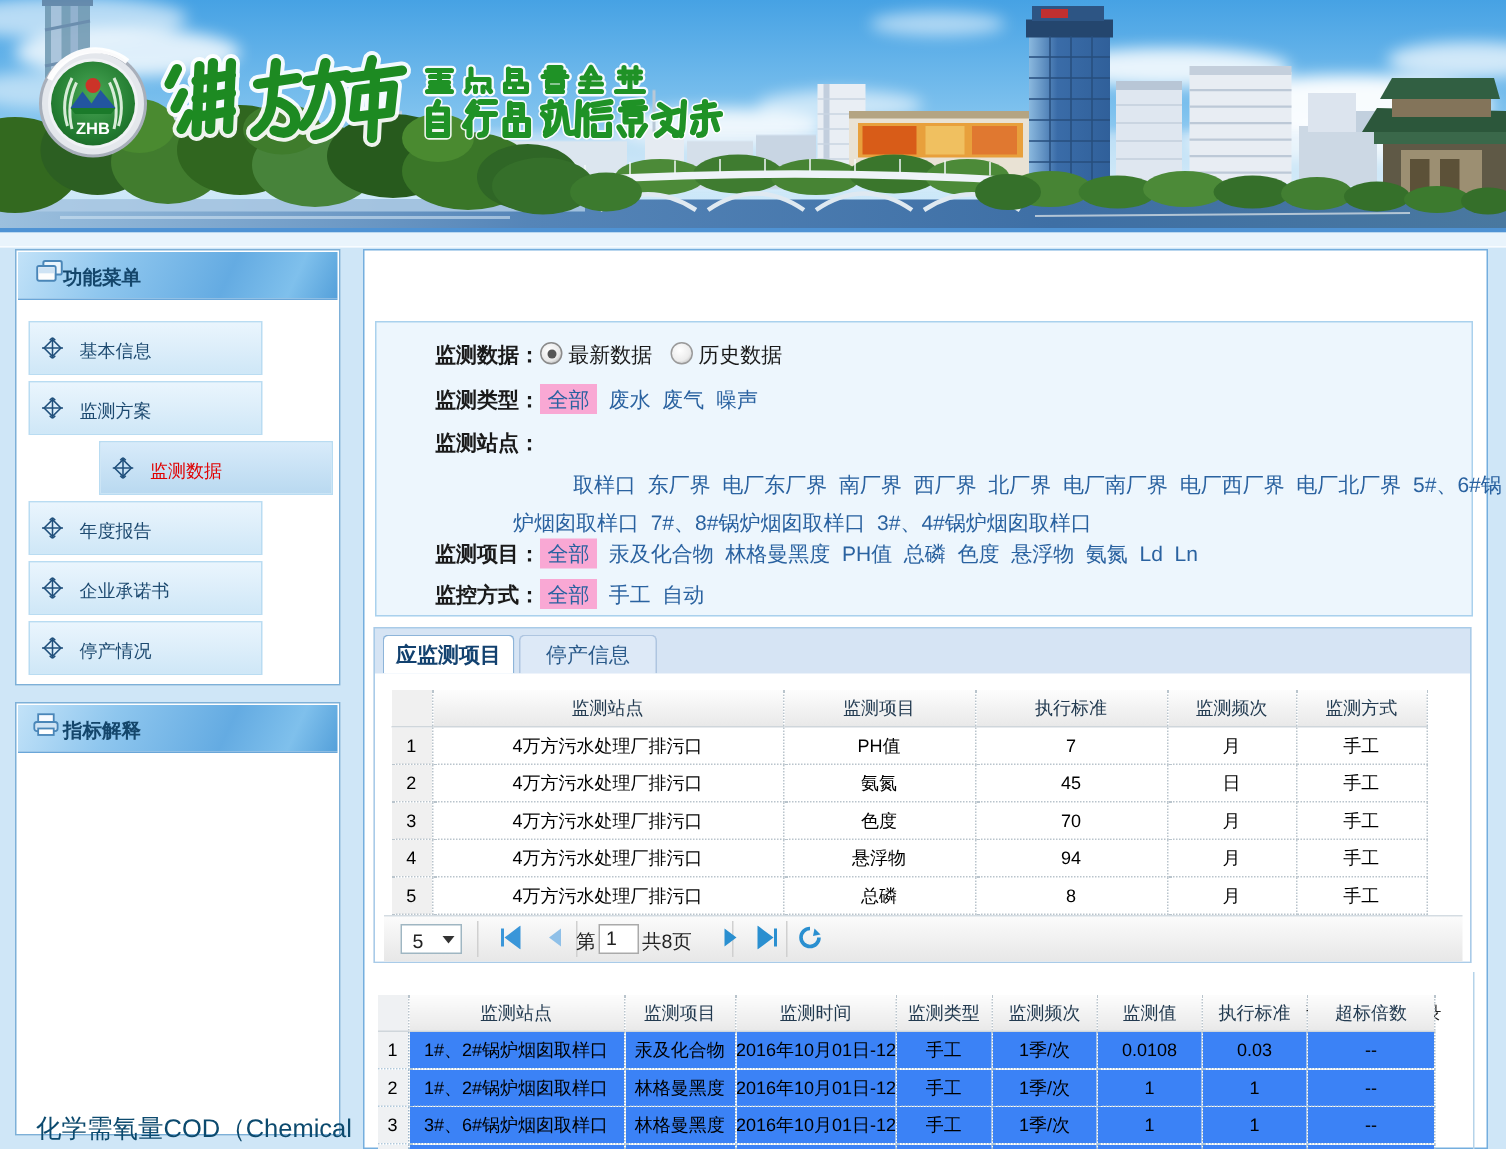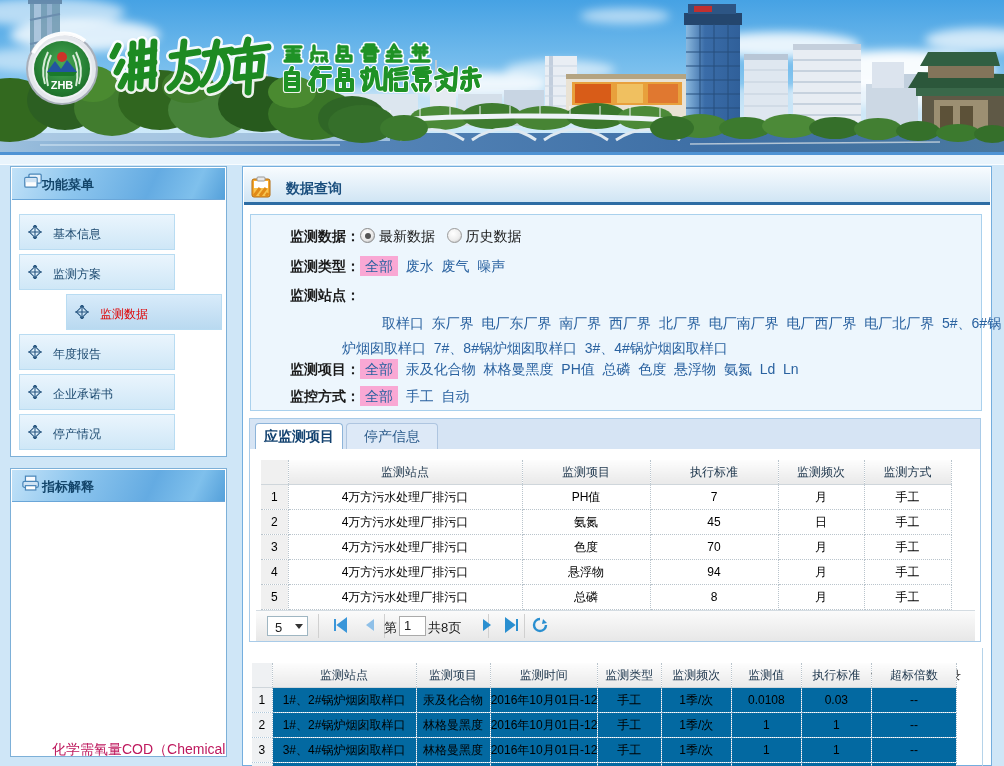--- a/index.html
+++ b/index.html
@@ -28,21 +28,21 @@
 #tabcontent{position:absolute;left:0px;top:30px;right:0px;bottom:0px;background:#fff;}
 .tab{position:absolute;top:4px;height:26px;box-sizing:border-box;border:1px solid #8db4d9;border-bottom:none;border-radius:4px 4px 0 0;font-size:14px;text-align:center;}
 .tab.on{background:#fff;color:#12416f;font-weight:bold;}
 .tab.off{background:#dde9f7;color:#2a5a8a;border-color:#aec5e0;}
 
 table{border-collapse:collapse;table-layout:fixed;}
 .grid{position:absolute;font-size:12px;color:#000;}
 .grid td,.grid th{border-right:1px dotted #b9c4cc;border-bottom:1px dotted #b9c4cc;text-align:center;padding:0;height:24px;overflow:hidden;white-space:nowrap;}
 .grid th{background:linear-gradient(#fdfdfd,#e9e9e9);font-weight:normal;color:#223a50;border-bottom:1px solid #cfd6db;}
 .grid .num{background:#f0f0f0;}
-.grid2 td{background:#0369a1;border-right:1px dotted #9fb6c8;border-bottom:1px dotted #b0c8da;}
+.grid2 td{background:#3b82f6;border-right:1px dotted #9fb6c8;border-bottom:1px dotted #b0c8da;}
 .grid2 .num{background:#eff1f3;}
 
 #pager{position:absolute;left:6px;bottom:0px;width:719px;height:30px;background:linear-gradient(#fbfbfb,#e7e7e7);border-top:1px solid #d4dce2;font-size:13px;color:#222;}
 .pgsel{position:absolute;left:11px;top:5px;width:41px;height:20px;background:#fff;border:1px solid #9fb6c2;box-sizing:border-box;font-size:13px;}
 .pgsel .v{position:absolute;left:7px;top:3px;}
 .pgsel .ar{position:absolute;right:4px;top:7px;width:0;height:0;border-left:4px solid transparent;border-right:4px solid transparent;border-top:5px solid #333;}
 .pgbtn{position:absolute;top:6px;width:16px;height:16px;}
 .pginput{position:absolute;top:5px;width:26px;height:18px;background:#fff;border:1px solid #aaa;font-size:13px;padding-left:4px;line-height:18px;}
 
 #banner{position:absolute;left:0;top:0;width:1004px;height:152px;}
@@ -345,21 +345,21 @@
 </div>
 <div class="sidepanel" style="top:468px;height:289px;">
 <div class="sidehead">
 <svg class="abs" style="left:10px;top:5px" width="19" height="17" viewBox="0 0 22 19">
 <rect x="4" y="1" width="12" height="8" fill="#f8fbff" stroke="#4a86b8" stroke-width="1.4"></rect>
 <rect x="1" y="7" width="18" height="7" rx="2" fill="#cfe3f4" stroke="#4a86b8" stroke-width="1.4"></rect>
 <rect x="4" y="12" width="12" height="5" fill="#fff" stroke="#4a86b8" stroke-width="1.4"></rect>
 </svg>
 <span class="t">指标解释</span>
 </div>
-<div class="abs" style="left:13px;top:272px;font-size:14px;color:#be185d;white-space:nowrap;margin-left:28px;">化学需氧量COD（Chemical</div>
+<div class="abs" style="left:13px;top:272px;font-size:17px;color:#0c4a6e;white-space:nowrap;">化学需氧量COD（Chemical</div>
 </div>
 
 <div id="menu">
       <div class="menuitem" style="top:214px;">
         <svg style="position:absolute;left:8px;top:10px" width="14" height="14" viewBox="0 0 15 15">
           <g stroke="#20507c" stroke-width="1.1" fill="none">
             <path d="M7.5 1.5 L13.5 7.5 L7.5 13.5 L1.5 7.5 Z"></path>
             <path d="M7.5 0 V15 M0 7.5 H15"></path>
             <path d="M5.5 2 L7.5 0 L9.5 2 M5.5 13 L7.5 15 L9.5 13"></path>
           </g>
@@ -412,30 +412,20 @@
             <path d="M7.5 1.5 L13.5 7.5 L7.5 13.5 L1.5 7.5 Z"></path>
             <path d="M7.5 0 V15 M0 7.5 H15"></path>
             <path d="M5.5 2 L7.5 0 L9.5 2 M5.5 13 L7.5 15 L9.5 13"></path>
           </g>
         </svg>
         <span class="mtext">停产情况</span>
       </div>
     </div>
 
 <div id="main">
-<div id="titlebar">
-<svg class="abs" style="left:7px;top:8px" width="20" height="22" viewBox="0 0 20 22">
-<rect x="1" y="3" width="18" height="18" rx="2" fill="#f7a82c" stroke="#b06a10" stroke-width="1"></rect>
-<rect x="3" y="5" width="14" height="8" fill="#fff"></rect>
-<rect x="3" y="12" width="14" height="8" fill="#f8c450"></rect>
-<path d="M3 20 L9 12 M9 20 L15 12 M15 20 L17 17" stroke="#e08a18" stroke-width="3"></path>
-<rect x="6" y="1" width="8" height="4" rx="1" fill="#e8e8e8" stroke="#999" stroke-width="1"></rect>
-</svg>
-<span class="t">数据查询</span>
-</div>
 <div id="filter">
         <div class="flabel" style="left:39px;top:13px;">监测数据：</div>
         <div class="fcontent" style="left:109px;top:13px;"><span style="display:inline-block;width:13px;height:13px;border-radius:50%;background:radial-gradient(circle at 40% 35%,#fff 0%,#e8e8e8 60%,#9a9a9a 100%);border:1px solid #8a8a8a;vertical-align:-2px;position:relative;"><span style="position:absolute;left:3.5px;top:3.5px;width:6px;height:6px;border-radius:50%;background:#555;"></span></span><span class="ftext">&nbsp;最新数据&nbsp;&nbsp;&nbsp;</span><span style="display:inline-block;width:13px;height:13px;border-radius:50%;background:radial-gradient(circle at 40% 35%,#fff 0%,#ececec 60%,#a8a8a8 100%);border:1px solid #9a9a9a;vertical-align:-2px;"></span><span class="ftext">&nbsp;历史数据</span></div>
         <div class="flabel" style="left:39px;top:43px;">监测类型：</div>
         <div class="fcontent" style="left:109px;top:43px;"><span class="hl">全部</span>&nbsp;&nbsp;废水&nbsp;&nbsp;废气&nbsp;&nbsp;噪声</div>
         <div class="flabel" style="left:39px;top:72px;">监测站点：</div>
         <div class="fcontent" style="left:91px;top:100px;margin-left:40px;">取样口&nbsp;&nbsp;东厂界&nbsp;&nbsp;电厂东厂界&nbsp;&nbsp;南厂界&nbsp;&nbsp;西厂界&nbsp;&nbsp;北厂界&nbsp;&nbsp;电厂南厂界&nbsp;&nbsp;电厂西厂界&nbsp;&nbsp;电厂北厂界&nbsp;&nbsp;5#、6#锅</div>
         <div class="fcontent" style="left:91px;top:125px;">炉烟囱取样口&nbsp;&nbsp;7#、8#锅炉烟囱取样口&nbsp;&nbsp;3#、4#锅炉烟囱取样口</div>
         <div class="flabel" style="left:39px;top:146px;">监测项目：</div>
         <div class="fcontent" style="left:109px;top:146px;"><span class="hl">全部</span>&nbsp;&nbsp;汞及化合物&nbsp;&nbsp;林格曼黑度&nbsp;&nbsp;PH值&nbsp;&nbsp;总磷&nbsp;&nbsp;色度&nbsp;&nbsp;悬浮物&nbsp;&nbsp;氨氮&nbsp;&nbsp;Ld&nbsp;&nbsp;Ln</div>
@@ -581,21 +571,21 @@
             <td>林格曼黑度</td>
             <td>2016年10月01日-12</td>
             <td>手工</td>
             <td>1季/次</td>
             <td>1</td>
             <td>1</td>
             <td>--</td>
           </tr>
 <tr>
             <td class="num">3</td>
-            <td>3#、4#锅炉烟囱取样口</td>
+            <td>3#、6#锅炉烟囱取样口</td>
             <td>林格曼黑度</td>
             <td>2016年10月01日-12</td>
             <td>手工</td>
             <td>1季/次</td>
             <td>1</td>
             <td>1</td>
             <td>--</td>
           </tr>
 <tr>
             <td class="num" style="height:3px"></td>

